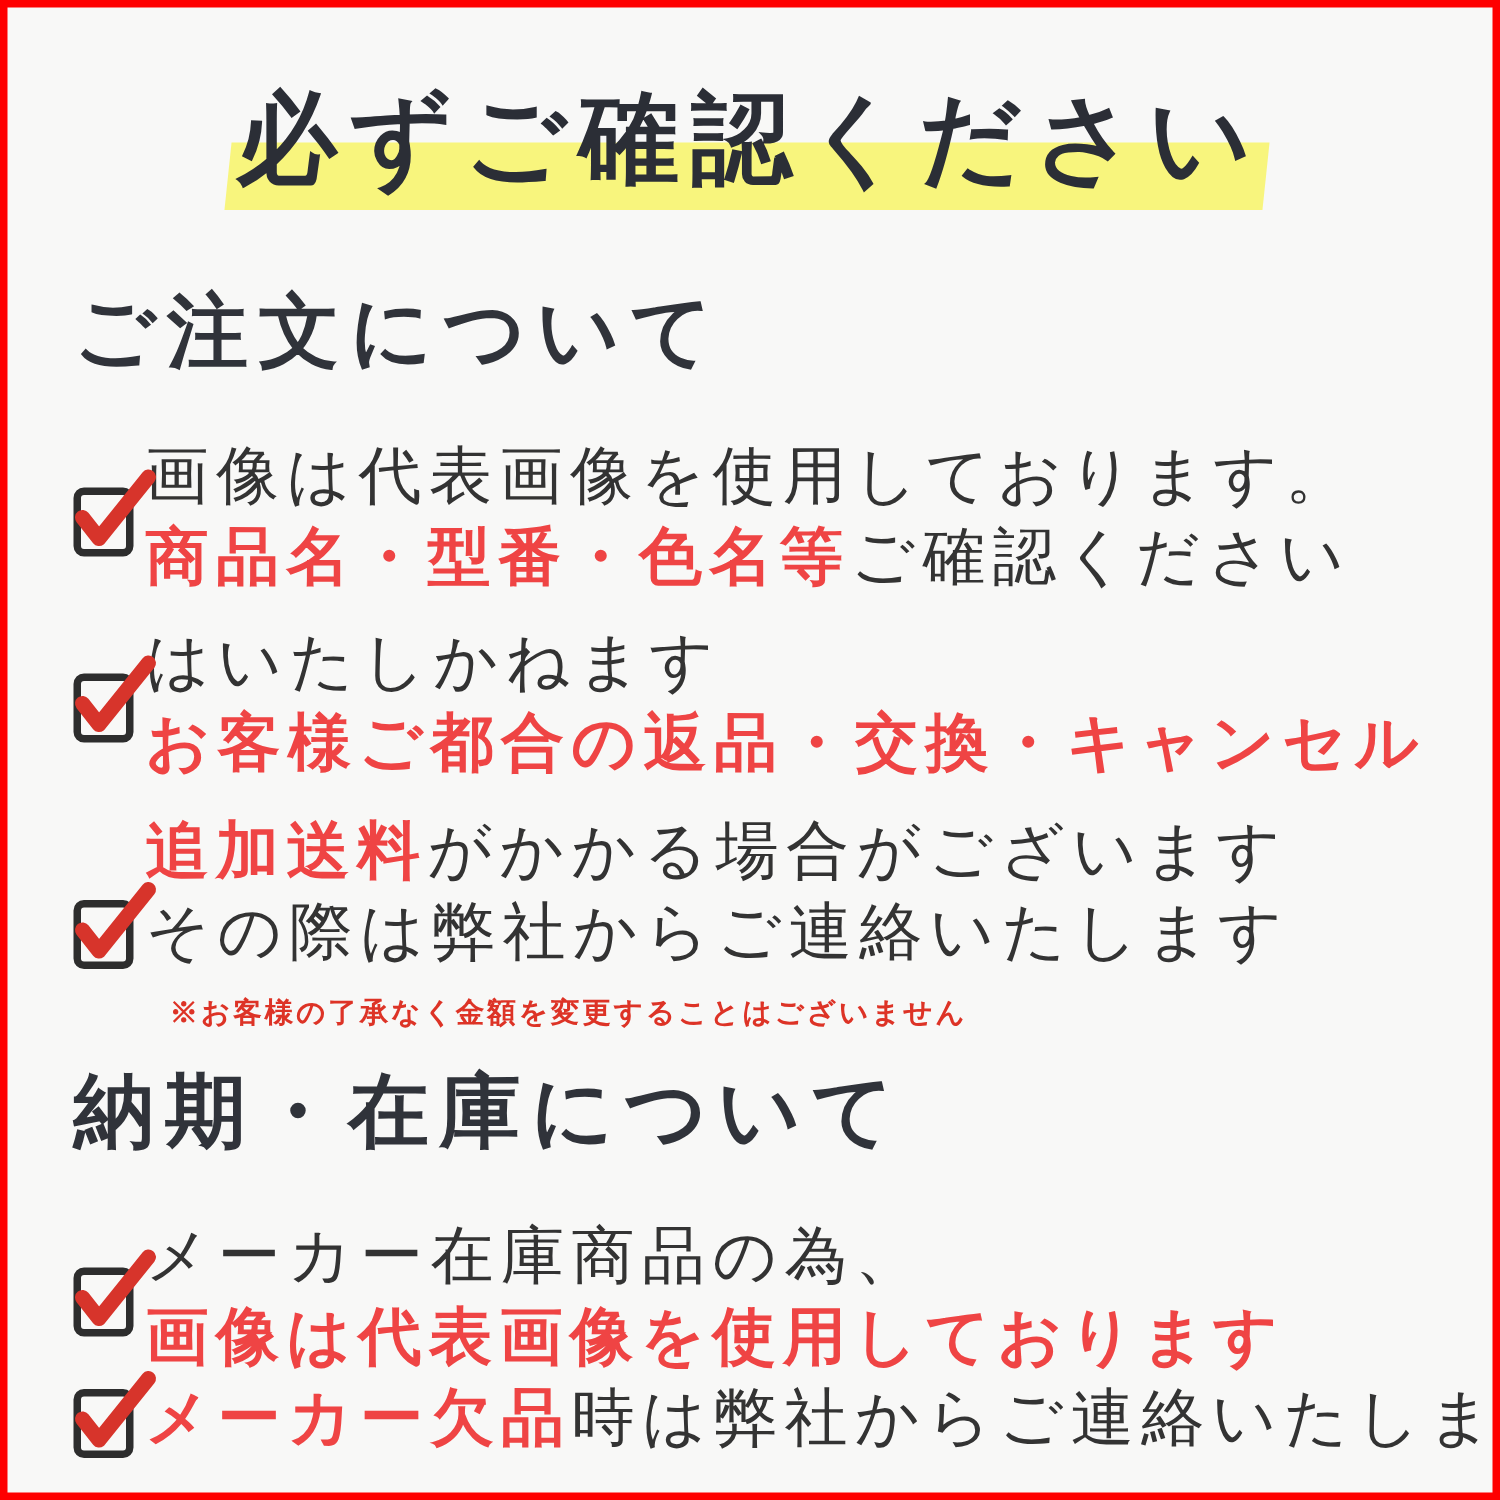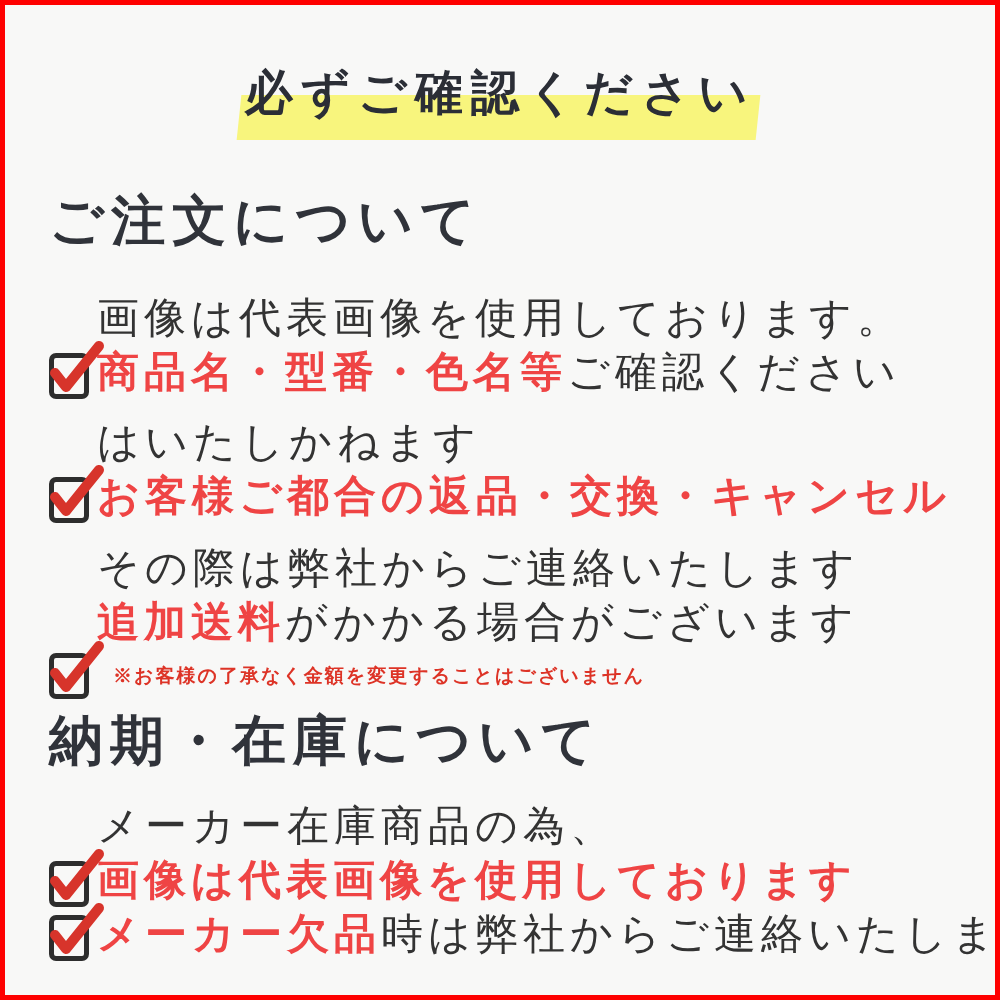--- a/index.html
+++ b/index.html
@@ -10,21 +10,21 @@
     border:5px solid #fe0000;
     background:#f8f8f7;
     font-family:"Liberation Serif","DejaVu Serif",serif;
     color:#333;
     overflow:hidden;
   }
   .title-block {
     position:relative;
     width:fit-content;
     margin:40px auto 0;
-    font-size:48px;
+    font-size:67px;
     font-weight:bold;
     letter-spacing:8px;
     line-height:96px;
     color:#2b2e36;
     white-space:nowrap;
   }
   .title-highlight {
     position:absolute;
     left:-6px; right:-2px;
     top:50px; height:45px;
@@ -36,22 +36,22 @@
   .section-heading {
     font-size:54px;
     font-weight:bold;
     letter-spacing:7px;
     line-height:60px;
     color:#30333a;
     margin:0;
     white-space:nowrap;
   }
   .heading-1 { margin:50px 0 40px 0; }
-  .heading-2 { margin:12px 0 28px 0;font-family:Liberation Serif, serif; }
-  .item { display:flex; align-items:flex-end; }
+  .heading-2 { margin:12px 0 40px 0;font-family:Liberation Serif, serif; }
+  .item { display:flex; align-items:center; }
   .item-a { margin-bottom:16px; }
   .item-b { margin-bottom:18px; }
   .item-c { margin-bottom:0; }
   .item-d { }
   .checkbox {
     position:relative;
     flex:none;
     width:30px; height:36px;
     border:5px solid #2d2d2d;
     border-radius:7px;
@@ -114,22 +114,22 @@
       </div>
     </div>
 
     <div class="item item-c">
       <span class="checkbox">
         <svg viewBox="0 0 56 60">
             <path d="M7 32 L18 46 L51 5" fill="none" stroke="#d7342b" stroke-width="10" stroke-linecap="round" stroke-linejoin="round"></path>
           </svg>
       </span>
       <div class="lines">
+        <div class="line"><span class="seg-red">追加送料</span><span class="seg">がかかる場合がございます</span></div>
         <div class="line"><span class="seg-red"></span><span class="seg">その際は弊社からご連絡いたします</span></div>
-        <div class="line"><span class="seg-red">追加送料</span><span class="seg">がかかる場合がございます</span></div>
         <div class="note">※お客様の了承なく金額を変更することはございません</div>
       </div>
     </div>
 
     <h2 class="section-heading heading-2">納期・在庫について</h2>
 
     <div class="item item-d">
       <span class="checkbox">
         <svg viewBox="0 0 56 60">
             <path d="M7 32 L18 46 L51 5" fill="none" stroke="#d7342b" stroke-width="10" stroke-linecap="round" stroke-linejoin="round"></path>

